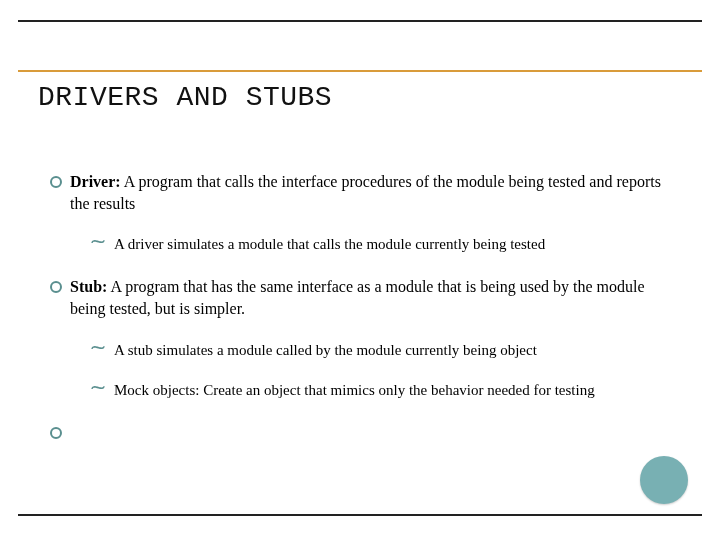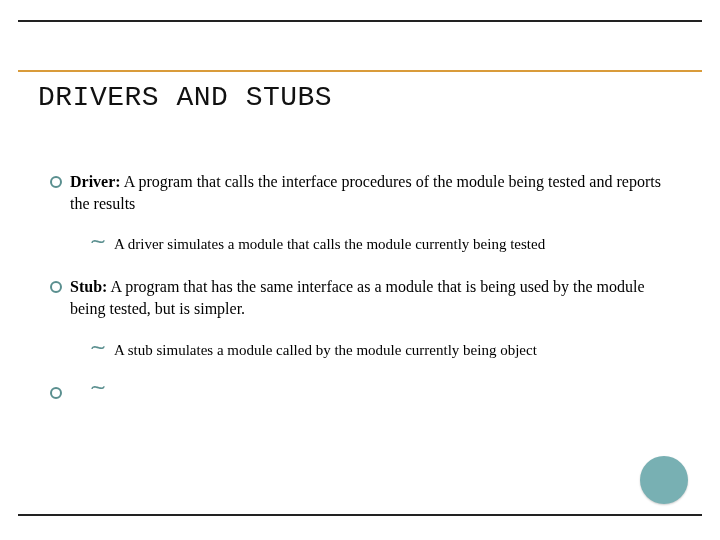--- a/index.html
+++ b/index.html
@@ -134,20 +134,21 @@
 
       <li>
         <span class="term">Stub:</span><span> A program that has the same interface as a module that is being used by the module being tested,  but is simpler.</span>
         <ul class="level2">
           <li>
             <span class="tilde">⁓</span>
             <span>A stub simulates a module called by the module currently being object</span>
           </li>
           <li>
             <span class="tilde">⁓</span>
+            <span>Mock objects: Create an object that mimics only the behavior needed for testing</span>
           </li>
         </ul>
       </li>
 
       <li class="empty"></li>
 
     </ul>
   </div>
 
   <div class="corner-circle"></div>

